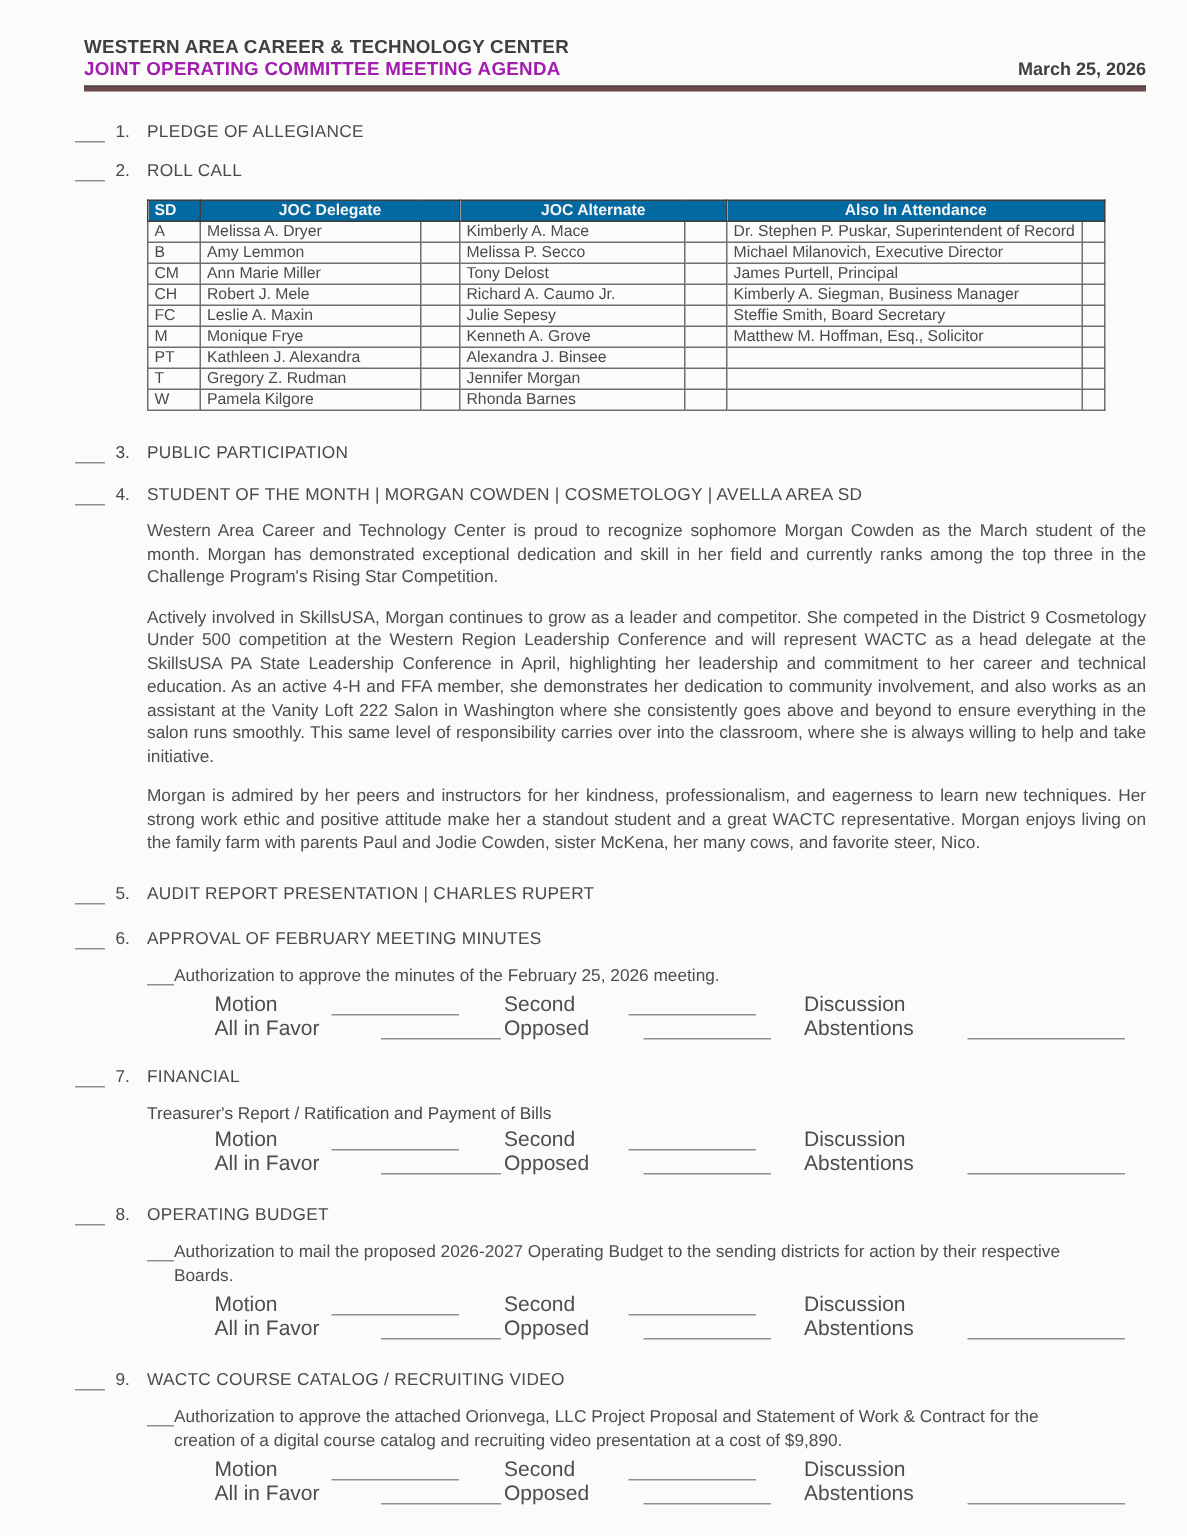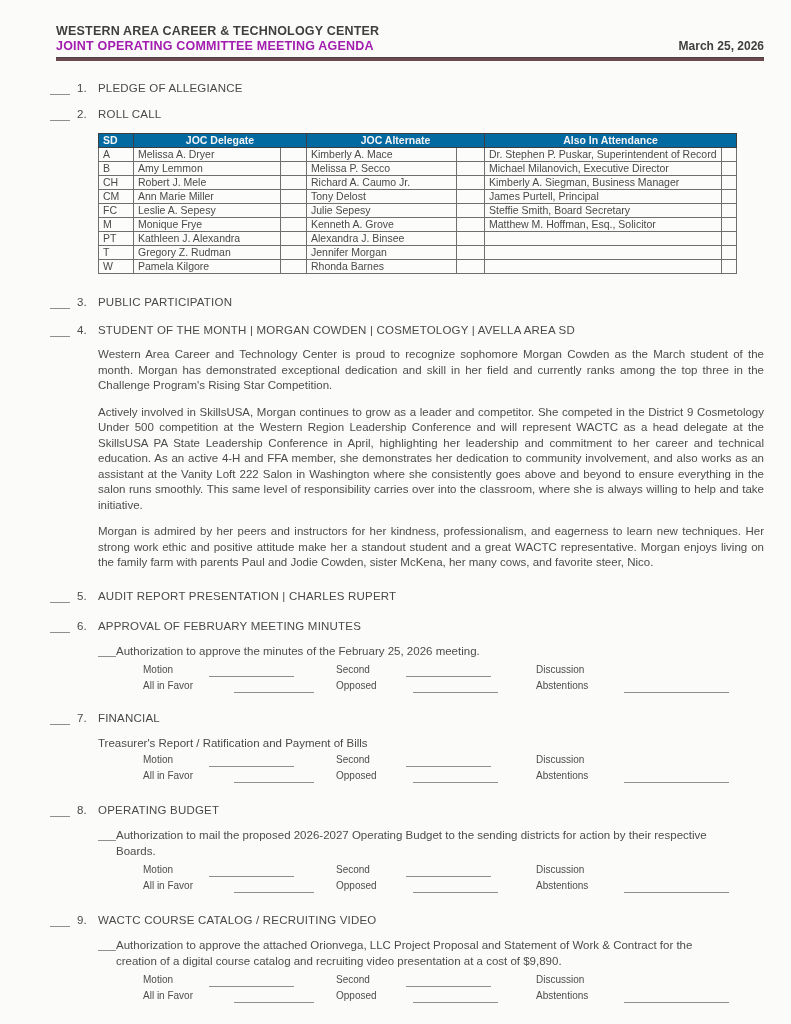--- a/index.html
+++ b/index.html
@@ -42,21 +42,21 @@
   col.c-alt{width:150px;} col.c-n2{width:28px;} col.c-also{width:237px;} col.c-n3{width:15px;}
   
   .auth{display:flex;margin-top:12px;max-width:622px;}
   .auth-blank{flex:0 0 18px;border-bottom:1px solid #8f8f8f;height:11px;margin-top:1px;}
   .auth-text{flex:1;font-size:11.5px;line-height:15.5px;color:#4d4d4d;}
   
   .motion-grid{
     margin-left:45px;margin-top:3px;
     display:grid;grid-template-columns:193px 200px 1fr;row-gap:1px;
   }
-  .mcell{display:flex;align-items:flex-end;font-size:10px;color:#4d4d4d;line-height:15px;gap:36px;}
+  .mcell{display:flex;align-items:flex-end;font-size:14px;color:#4d4d4d;line-height:15px;gap:36px;}
   .mline{border-bottom:1px solid #8f8f8f;height:12px;}
   .w85{width:85px;} .w80{width:80px;margin-left:5px;} .w105{width:105px;}
 </style>
 </head>
 <body>
 
 <div class="page">
 
   <div class="doc-header">
     <div class="hline1">WESTERN AREA CAREER &amp; TECHNOLOGY CENTER</div>
@@ -110,40 +110,40 @@
         <tr>
           <td>B</td>
           <td>Amy Lemmon</td>
           <td></td>
           <td>Melissa P. Secco</td>
           <td></td>
           <td>Michael Milanovich, Executive Director</td>
           <td></td>
         </tr>
         <tr>
+          <td>CM</td>
+          <td>Ann Marie Miller</td>
+          <td></td>
+          <td>Tony Delost</td>
+          <td></td>
+          <td>James Purtell, Principal</td>
+          <td></td>
+        </tr>
+        <tr>
           <td>CH</td>
           <td>Robert J. Mele</td>
           <td></td>
           <td>Richard A. Caumo Jr.</td>
           <td></td>
           <td>Kimberly A. Siegman, Business Manager</td>
           <td></td>
         </tr>
         <tr>
-          <td>CM</td>
-          <td>Ann Marie Miller</td>
-          <td></td>
-          <td>Tony Delost</td>
-          <td></td>
-          <td>James Purtell, Principal</td>
-          <td></td>
-        </tr>
-        <tr>
           <td>FC</td>
-          <td>Leslie A. Sepesy</td>
+          <td>Leslie A. Maxin</td>
           <td></td>
           <td>Julie Sepesy</td>
           <td></td>
           <td>Steffie Smith, Board Secretary</td>
           <td></td>
         </tr>
         <tr>
           <td>M</td>
           <td>Monique Frye</td>
           <td></td>

